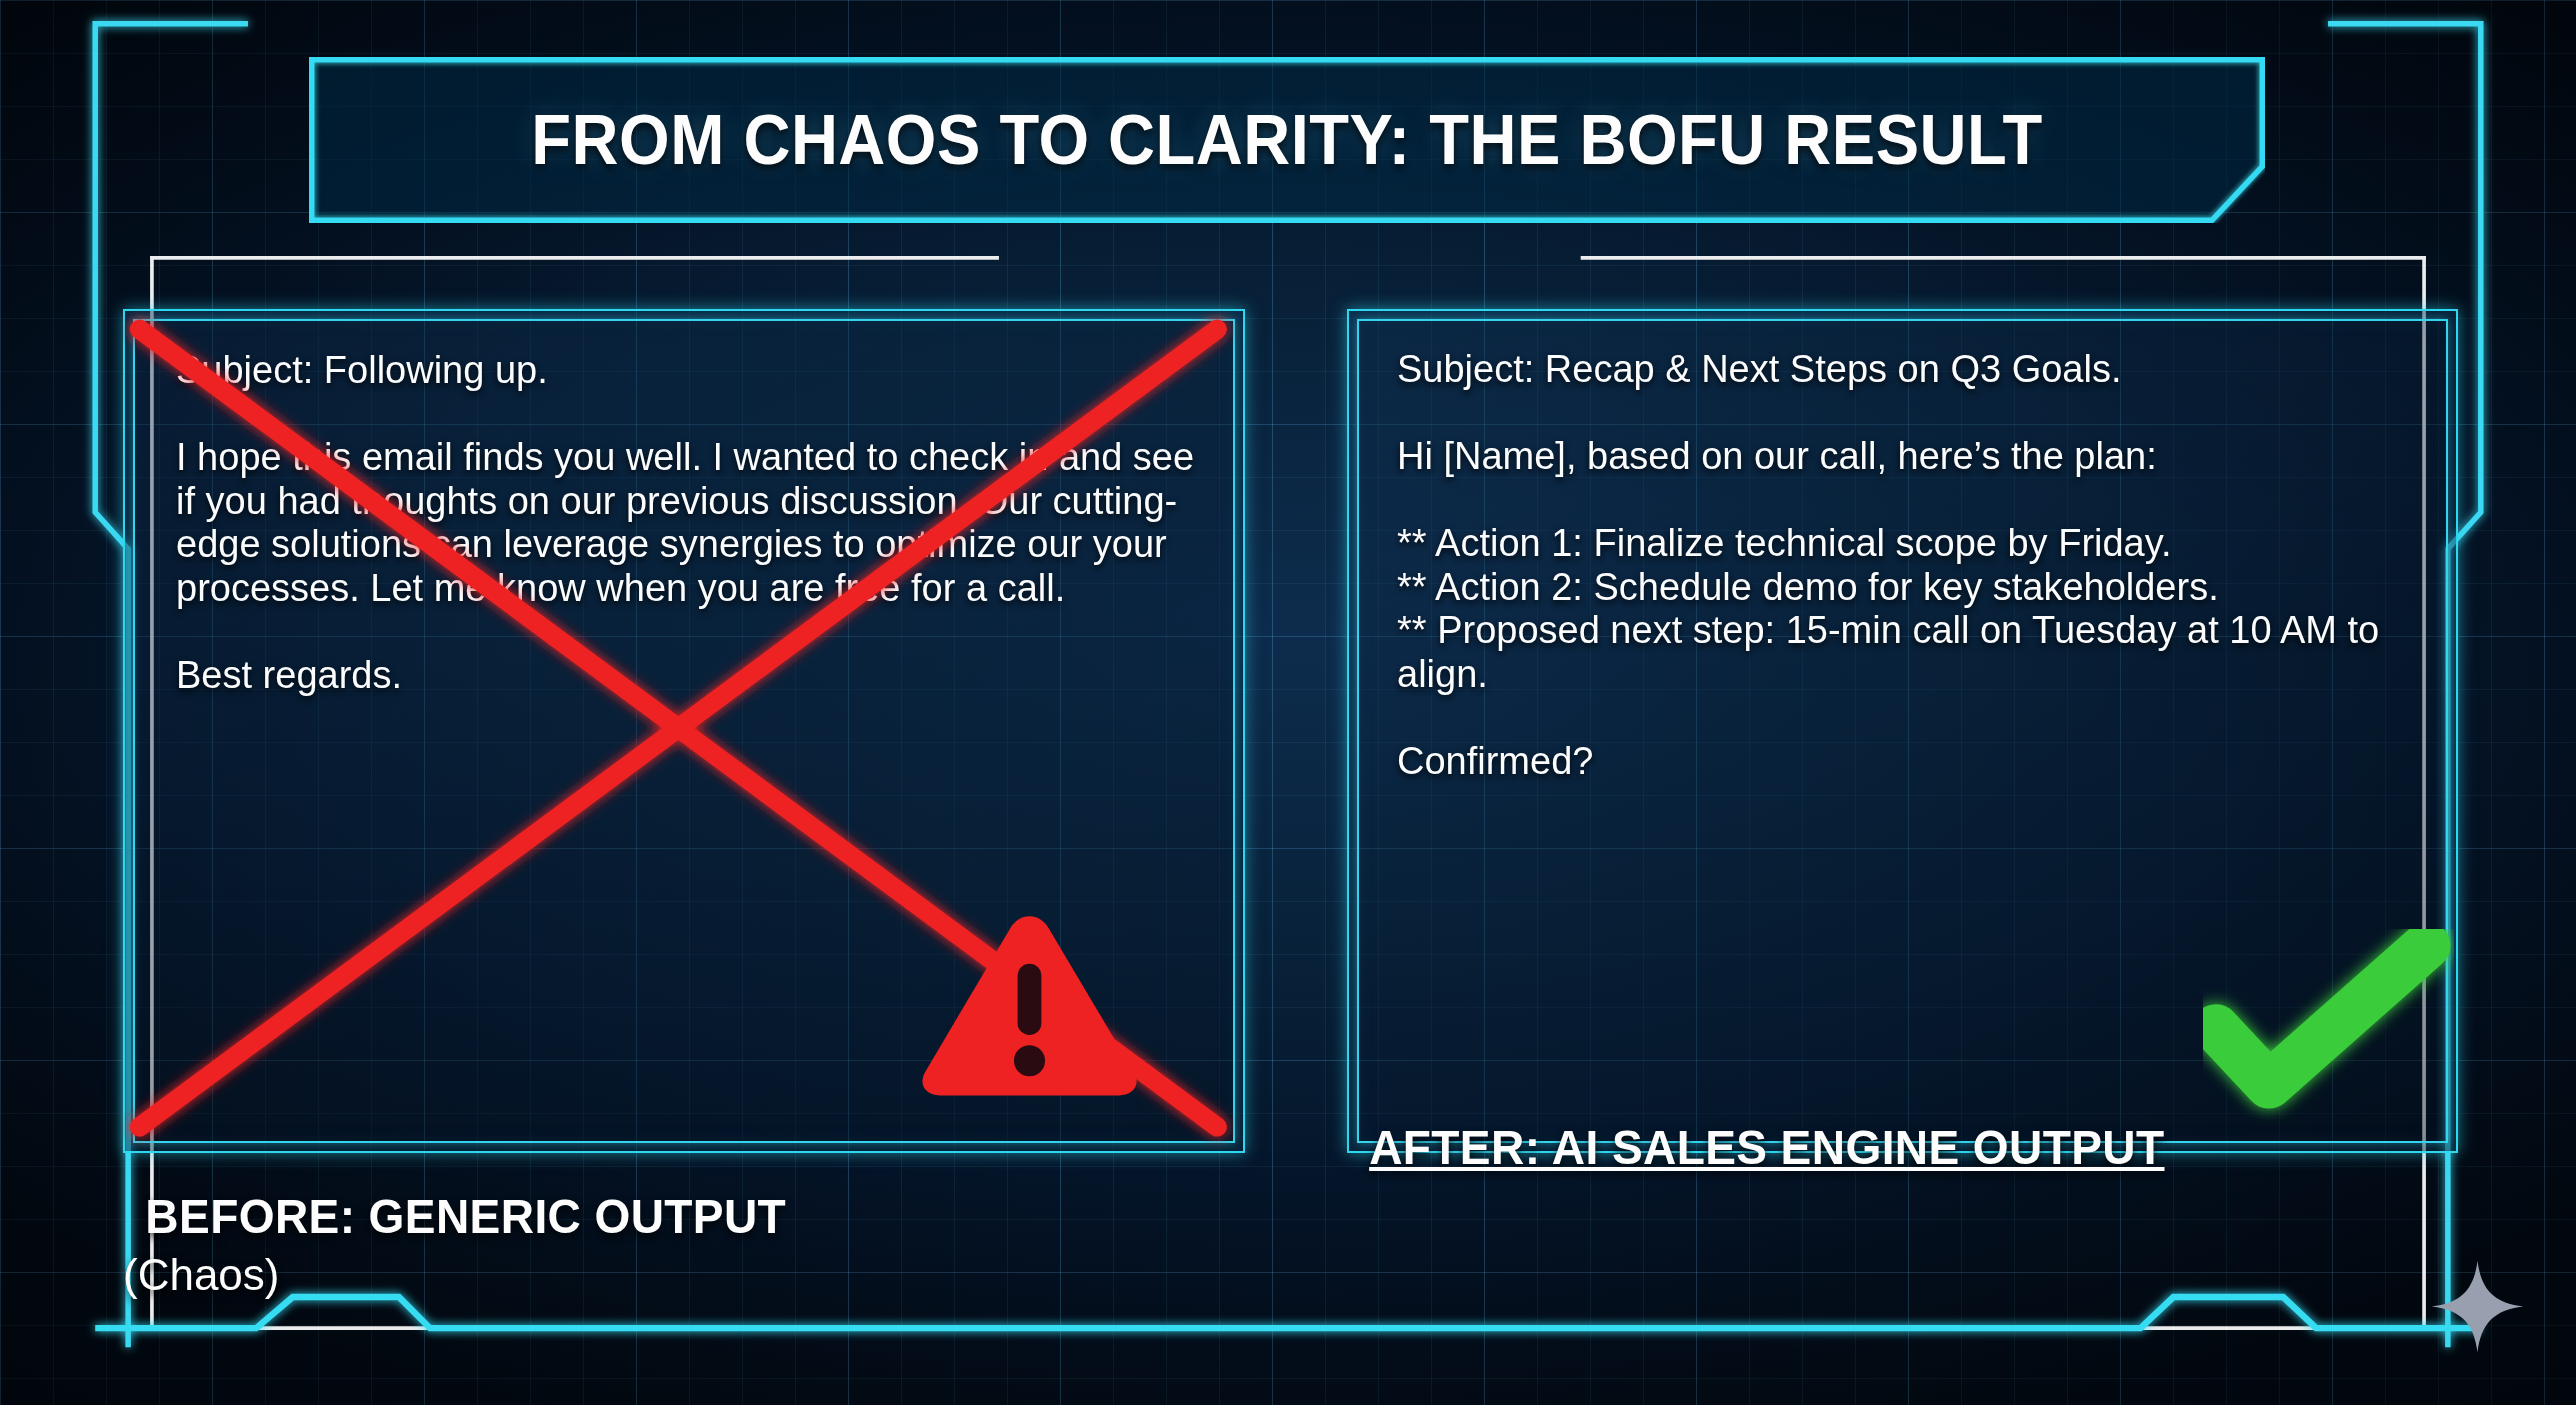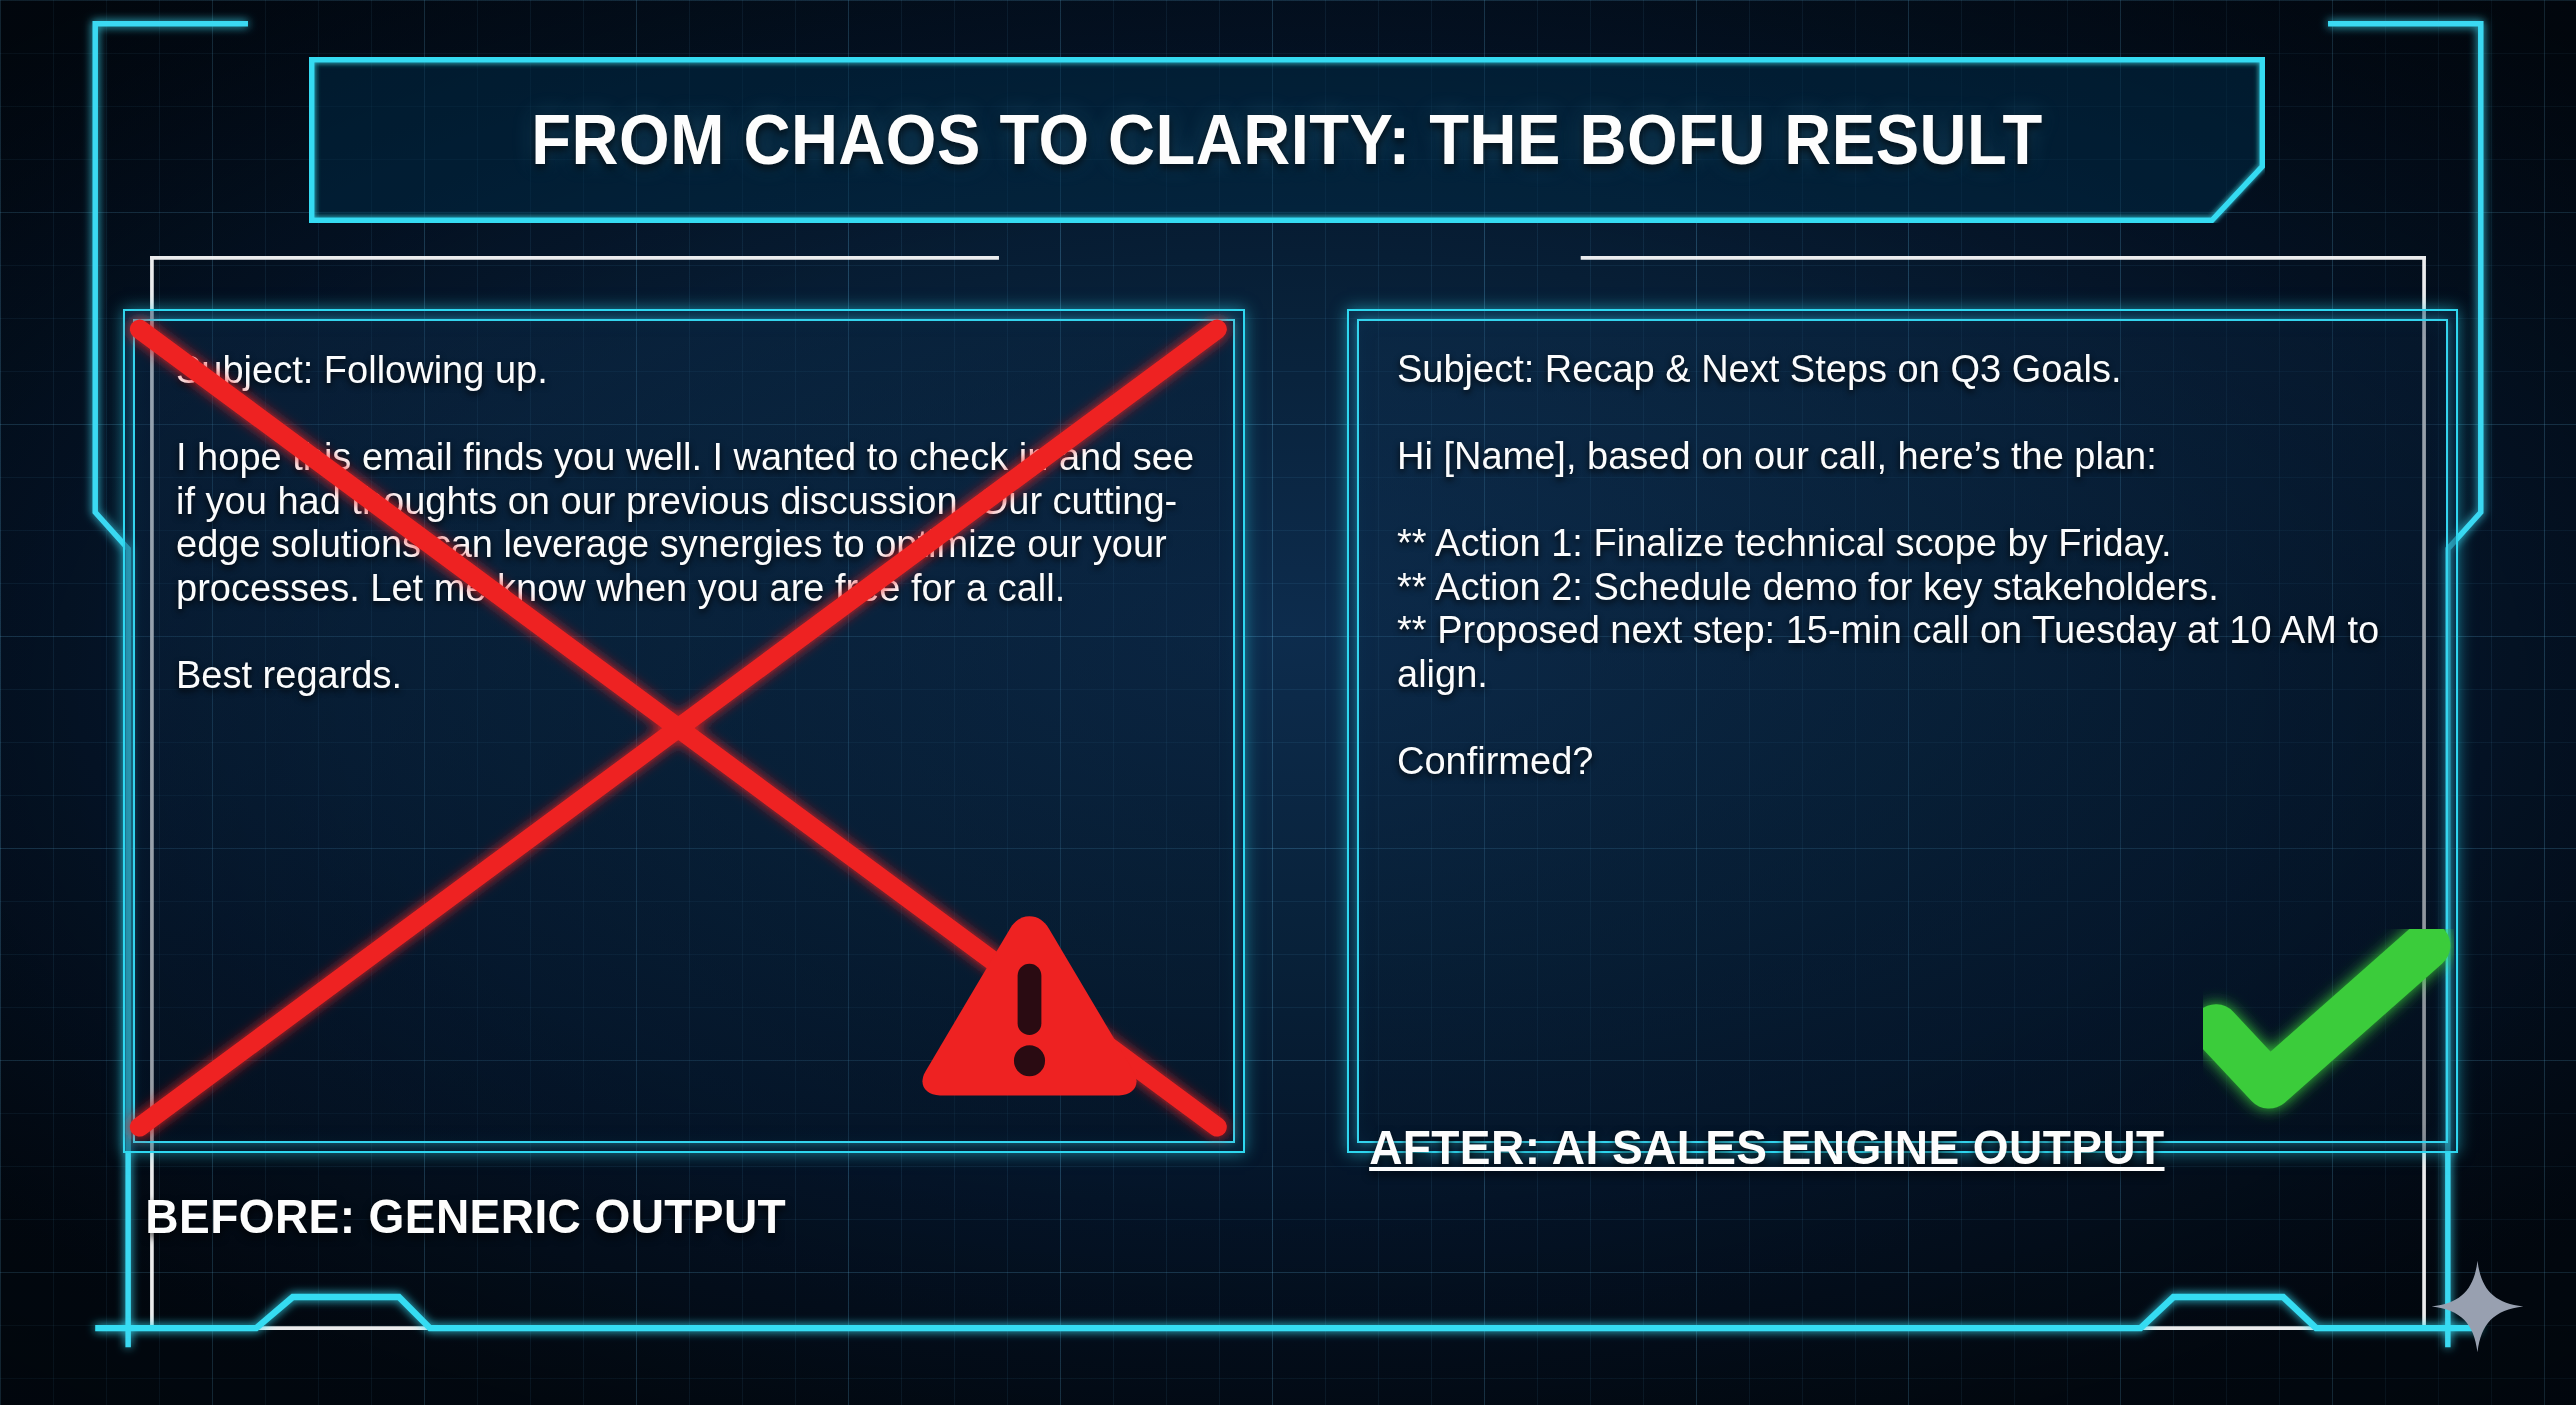--- a/index.html
+++ b/index.html
@@ -190,20 +190,21 @@
           <feMergeNode in="b"></feMergeNode>
           <feMergeNode in="SourceGraphic"></feMergeNode>
         </feMerge>
     </filter>
   </defs>
   <path d="M 14 108 L 72 170 L 244 18" stroke="#3ACC3A" stroke-width="52" fill="none" stroke-linecap="round" stroke-linejoin="round" filter="url(#ggl)"></path>
 </svg>
 
 <div class="caption" id="cap-left">
   <span class="cap-main">BEFORE: GENERIC OUTPUT</span>
+  <span class="cap-sub">(Chaos)</span>
 </div>
 <div class="caption" id="cap-right">
   <span class="cap-main">AFTER: AI SALES ENGINE OUTPUT</span>
 </div>
 
 <svg id="sparkle" viewBox="0 0 108 108">
   <path d="M 54 4 C 58 36 72 50 104 54 C 72 58 58 72 54 104 C 50 72 36 58 4 54 C 36 50 50 36 54 4 Z" fill="#98a0b0"></path>
 </svg>
 
 

